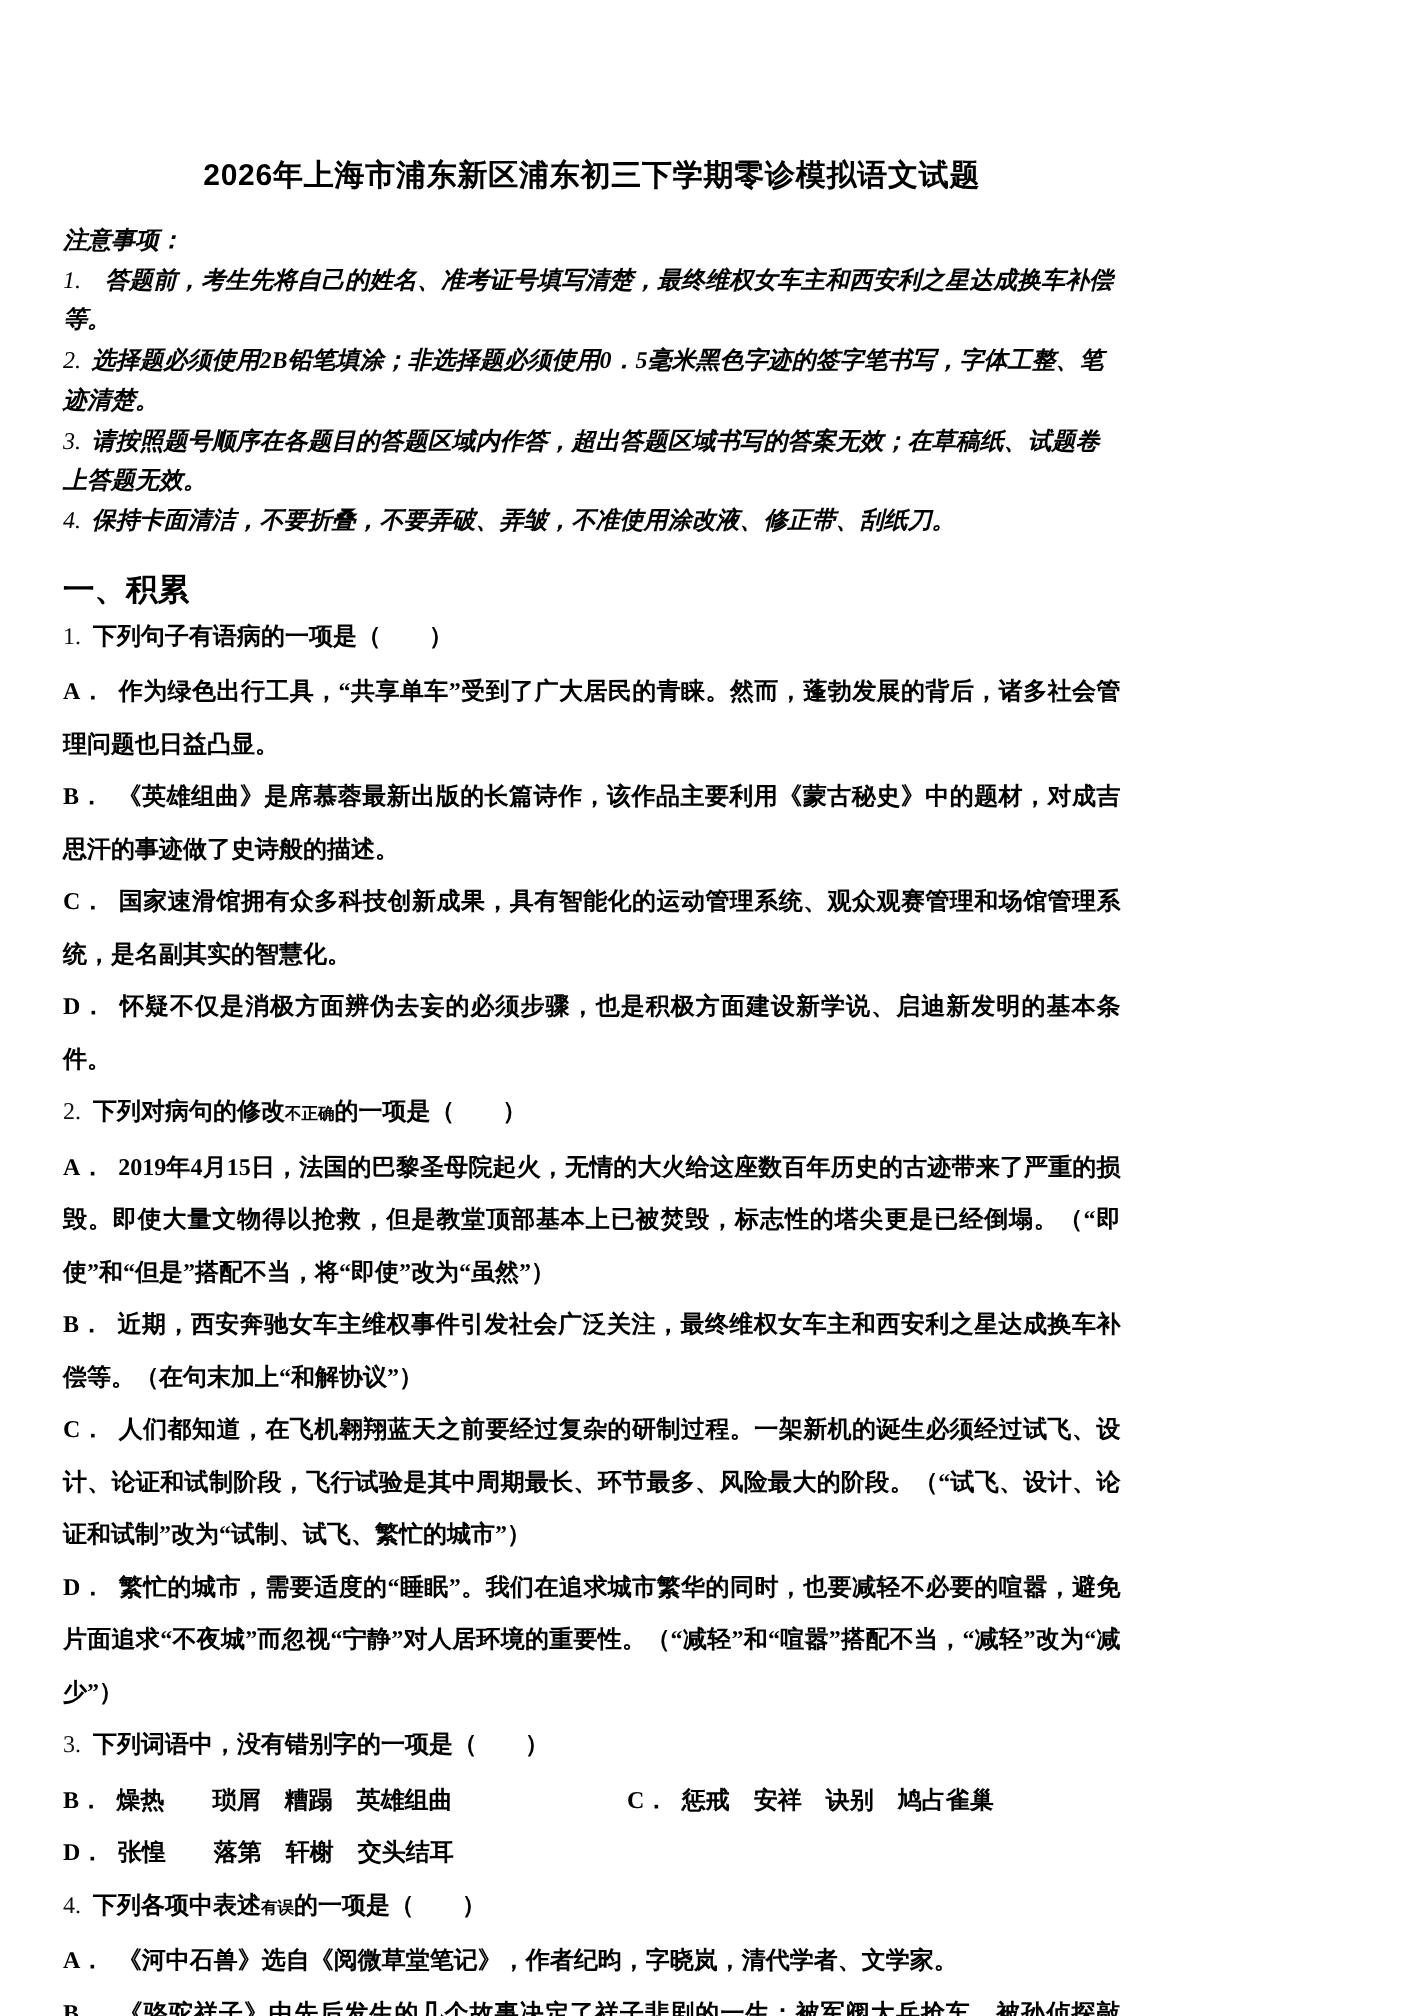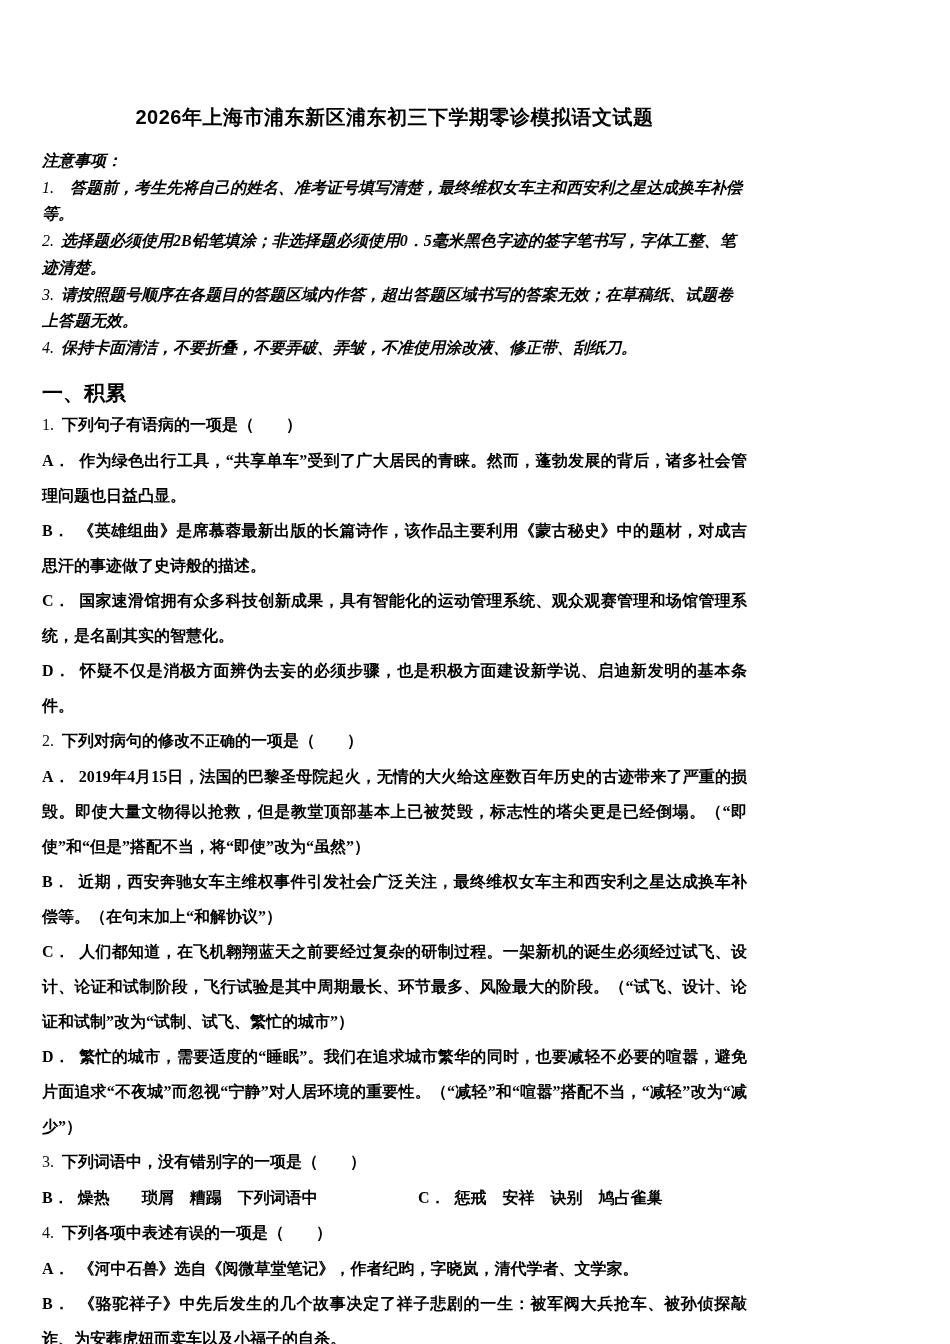--- a/index.html
+++ b/index.html
@@ -48,21 +48,21 @@
     font-family: "Liberation Serif", serif;
     font-weight: 400;
     color: #111;
     padding-right: 8px;
   }
   .opt-label {
     font-family: "Liberation Serif", serif;
     font-weight: 700;
     padding-right: 9px;
   }
-  .emph { font-weight: 900; font-size: 15px; }
+  .emph { font-weight: 900; font-size: 11px; }
   .options-grid {
     display: grid;
     grid-template-columns: 376px 1fr;
   }
   .options-grid p { text-align: left; }
 </style>
 </head>
 <body>
 
 <div class="page">
@@ -91,22 +91,23 @@
     <p><span class="q-num">2.</span><span>下列对病句的修改</span><span class="emph">不正确</span><span>的一项是（　　）</span></p>
     <p><span class="opt-label">A．</span><span>2019年4月15日，法国的巴黎圣母院起火，无情的大火给这座数百年历史的古迹带来了严重的损毁。即使大量文物得以抢救，但是教堂顶部基本上已被焚毁，标志性的塔尖更是已经倒塌。（“即使”和“但是”搭配不当，将“即使”改为“虽然”）</span></p>
     <p><span class="opt-label">B．</span><span>近期，西安奔驰女车主维权事件引发社会广泛关注，最终维权女车主和西安利之星达成换车补偿等。（在句末加上“和解协议”）</span></p>
     <p><span class="opt-label">C．</span><span>人们都知道，在飞机翱翔蓝天之前要经过复杂的研制过程。一架新机的诞生必须经过试飞、设计、论证和试制阶段，飞行试验是其中周期最长、环节最多、风险最大的阶段。（“试飞、设计、论证和试制”改为“试制、试飞、繁忙的城市”）</span></p>
     <p><span class="opt-label">D．</span><span>繁忙的城市，需要适度的“睡眠”。我们在追求城市繁华的同时，也要减轻不必要的喧嚣，避免片面追求“不夜城”而忽视“宁静”对人居环境的重要性。（“减轻”和“喧嚣”搭配不当，“减轻”改为“减少”）</span></p>
   </div>
 
   <div class="qblock">
     <p><span class="q-num">3.</span><span>下列词语中，没有错别字的一项是（　　）</span><span class="emph"></span><span></span></p>
     <div class="options-grid">
-      <p><span class="opt-label">B．</span><span>燥热　　琐屑　糟蹋　下列词语中</span></p>
+      <p><span class="opt-label">B．</span><span>燥热　　琐屑　糟蹋　英雄组曲</span></p>
       <p><span class="opt-label">C．</span><span>惩戒　安祥　诀别　鸠占雀巢</span></p>
+      <p><span class="opt-label">D．</span><span>张惶　　落第　轩榭　交头结耳</span></p>
     </div>
   </div>
 
   <div class="qblock">
     <p><span class="q-num">4.</span><span>下列各项中表述</span><span class="emph">有误</span><span>的一项是（　　）</span></p>
     <p><span class="opt-label">A．</span><span>《河中石兽》选自《阅微草堂笔记》，作者纪昀，字晓岚，清代学者、文学家。</span></p>
     <p><span class="opt-label">B．</span><span>《骆驼祥子》中先后发生的几个故事决定了祥子悲剧的一生：被军阀大兵抢车、被孙侦探敲诈、为安葬虎妞而卖车以及小福子的自杀。</span></p>
   </div>
 
 </div>

